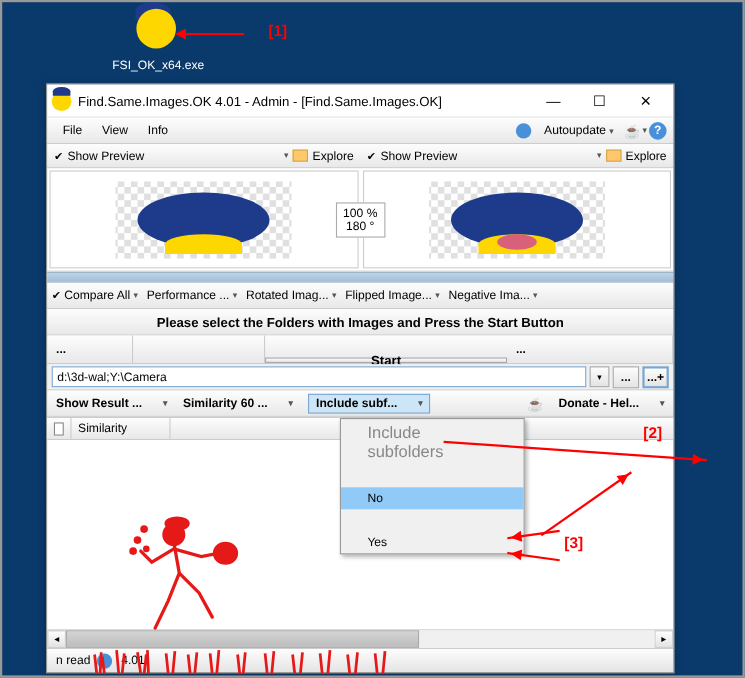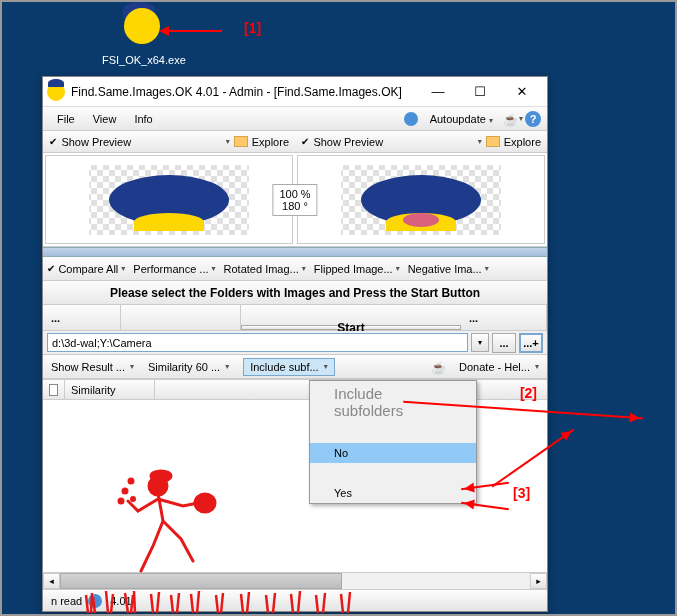--- a/index.html
+++ b/index.html
@@ -12,21 +12,21 @@
     .smiley-hat { position: absolute; top: -6px; left: 2px; width: 32px; height: 16px; background: #1e3a8a; border-radius: 50% 50% 0 0; }
     .desktop-icon .label { font-size: 11px; }
     .arrow1-line { position: absolute; top: 28px; left: 160px; width: 60px; height: 2px; background: red; }
     .arrow1-line::before { content: ''; position: absolute; left: -8px; top: -4px; border: 5px solid transparent; border-right: 10px solid red; }
     .anno1 { position: absolute; top: 18px; left: 242px; color: red; font-weight: bold; font-size: 14px; }
     
     
     .sidebar-text { position: absolute; left: -50px; top: 420px; transform: rotate(-90deg); color: white; font-size: 16px; font-weight: bold; white-space: nowrap; }
     
     
-    .window { position: absolute; top: 74px; left: 40px; width: 506px; height: 536px; background: #f0f0f0; border: 1px solid #888; display: flex; flex-direction: column; box-shadow: 0 2px 8px rgba(0,0,0,0.3); }
+    .window { position: absolute; top: 74px; left: 40px; width: 571px; height: 536px; background: #f0f0f0; border: 1px solid #888; display: flex; flex-direction: column; box-shadow: 0 2px 8px rgba(0,0,0,0.3); }
     
     .titlebar { height: 30px; background: white; display: flex; align-items: center; padding: 0 4px; border-bottom: 1px solid #ddd; }
     .titlebar .app-icon { width: 18px; height: 18px; background: #ffd700; border-radius: 50%; margin-right: 6px; position: relative; }
     .titlebar .app-icon::before { content: ''; position: absolute; top: -4px; left: 1px; width: 16px; height: 8px; background: #1e3a8a; border-radius: 50% 50% 0 0; }
     .titlebar .title { flex: 1; font-size: 12px; }
     .titlebar .win-btns { display: flex; }
     .titlebar .win-btn { width: 42px; height: 28px; display: flex; align-items: center; justify-content: center; font-size: 13px; }
     
     .menubar { height: 24px; background: linear-gradient(#fdfdfd, #e8e8e8); display: flex; align-items: center; padding: 0 6px; border-bottom: 1px solid #ccc; gap: 2px; }
     .menubar .menu-item { padding: 2px 8px; }
@@ -62,21 +62,21 @@
     .start-btn { flex: 0 0 220px; background: linear-gradient(#fdfdfd, #e4e4e4); font-weight: bold; font-size: 12px; border: 1px solid #aaa; margin-top: 20px; }
     .dots-cell { width: 78px; padding-left: 8px; justify-content: flex-start; font-weight: bold; }
     
     .path-row { height: 24px; display: flex; padding: 2px 4px; gap: 3px; background: #f0f0f0; border-bottom: 1px solid #ccc; }
     .path-input { flex: 1; border: 1px solid #7aa7d0; padding: 2px 4px; font-size: 11px; background: white; }
     .path-dd { width: 18px; border: 1px solid #aaa; background: linear-gradient(#fdfdfd, #e4e4e4); display: flex; align-items: center; justify-content: center; font-size: 8px; }
     .path-btn { width: 24px; height: 20px; border: 1px solid #aaa; background: linear-gradient(#fdfdfd, #e4e4e4); display: flex; align-items: center; justify-content: center; font-weight: bold; }
     .path-btn.highlight { border: 2px solid #7aa7d0; }
     
     .filter-row { height: 24px; background: linear-gradient(#fdfdfd, #e8e8e8); display: flex; align-items: center; padding: 0 8px; border-bottom: 1px solid #ccc; gap: 14px; }
-    .filter-item { display: flex; align-items: center; gap: 5px; white-space: nowrap; font-weight: normal; }
+    .filter-item { display: flex; align-items: center; gap: 19px; white-space: nowrap; font-weight: bold; }
     .filter-item.active { background: #cde6f7; padding: 2px 6px; border: 1px solid #7aa7d0; }
     
     .table-area { flex: 1; background: white; position: relative; border-top: 1px solid #ccc; }
     .table-header { height: 20px; background: linear-gradient(#fdfdfd, #e8e8e8); display: flex; border-bottom: 1px solid #ccc; }
     .th { border-right: 1px solid #ccc; padding: 2px 6px; display: flex; align-items: center; gap: 3px; }
     .th-checkbox { width: 22px; justify-content: center; }
     .th-path { flex: 1; }
     .th-sim { width: 90px; }
     
     .dropdown-menu { position: absolute; top: 0; left: 266px; width: 168px; background: #f0f0f0; border: 1px solid #999; box-shadow: 2px 2px 4px rgba(0,0,0,0.3); z-index: 20; }

